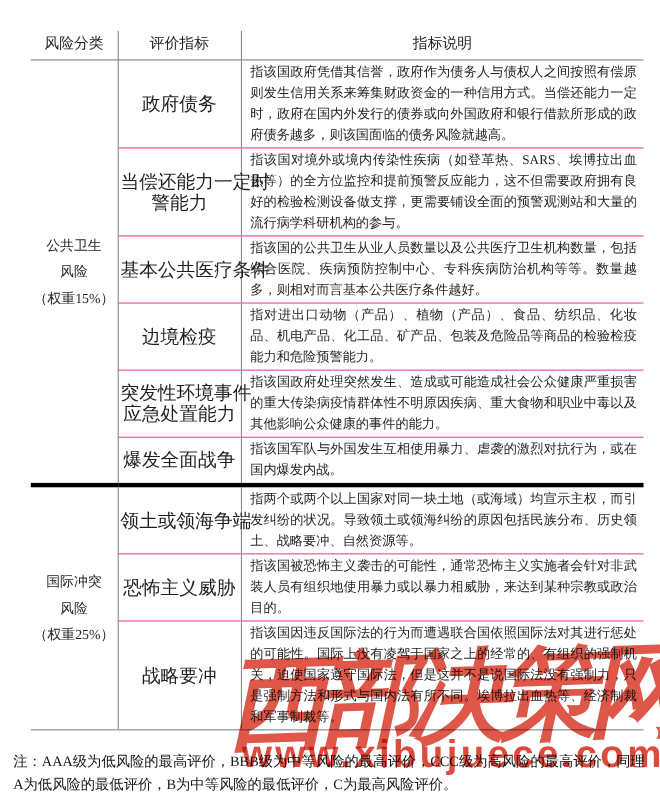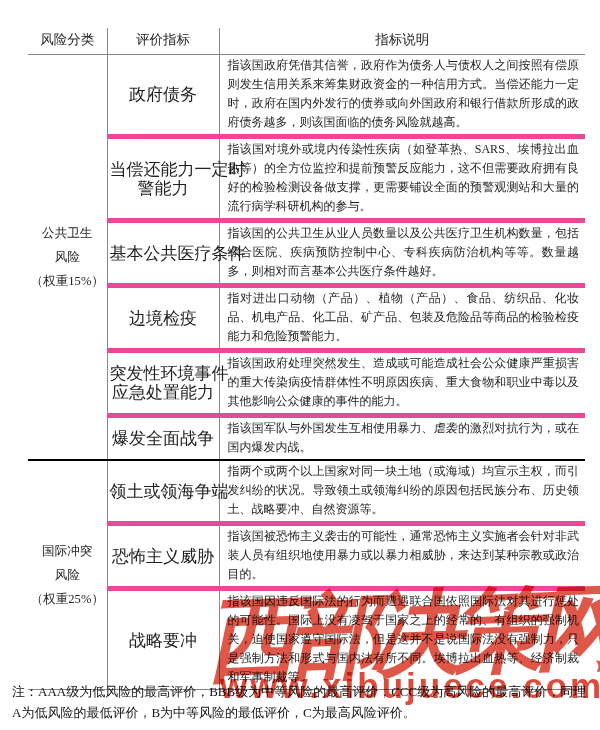--- a/index.html
+++ b/index.html
@@ -22,22 +22,22 @@
     line-height:24px;white-space:pre-line;word-break:keep-all;padding:2px 1px;
   }
   td.ind{
     text-align:center;vertical-align:middle;font-size:17px;
     line-height:19px;white-space:pre-line;word-break:keep-all;padding:2px 2px;
   }
   td.desc{
     font-size:12px;line-height:19px;text-align:justify;
     vertical-align:middle;padding:1px 6px 2px 8px;
   }
-  tr.rsep td{border-top:5px solid #ec4899;margin-top:36px;}
-  tr.gsep td{border-top:2px solid #000000;}
+  tr.rsep td{border-top:1px solid #ec4899;margin-top:36px;}
+  tr.gsep td{border-top:4px solid #000000;}
   .note{
     position:absolute;left:12px;top:681px;width:578px;margin:0;
     font-size:13px;line-height:21px;color:#141414;
   }
   .watermark{position:absolute;left:0;top:0;width:600px;height:730px;pointer-events:none;}
   .wm-text{
     position:absolute;left:206px;top:572px;white-space:nowrap;
     font-size:92px;font-weight:bold;font-style:italic;letter-spacing:-10px;
     color:#d8321f;opacity:.82;mix-blend-mode:multiply;transform:rotate(-2deg);
     font-family:"Liberation Serif","DejaVu Serif",serif;

